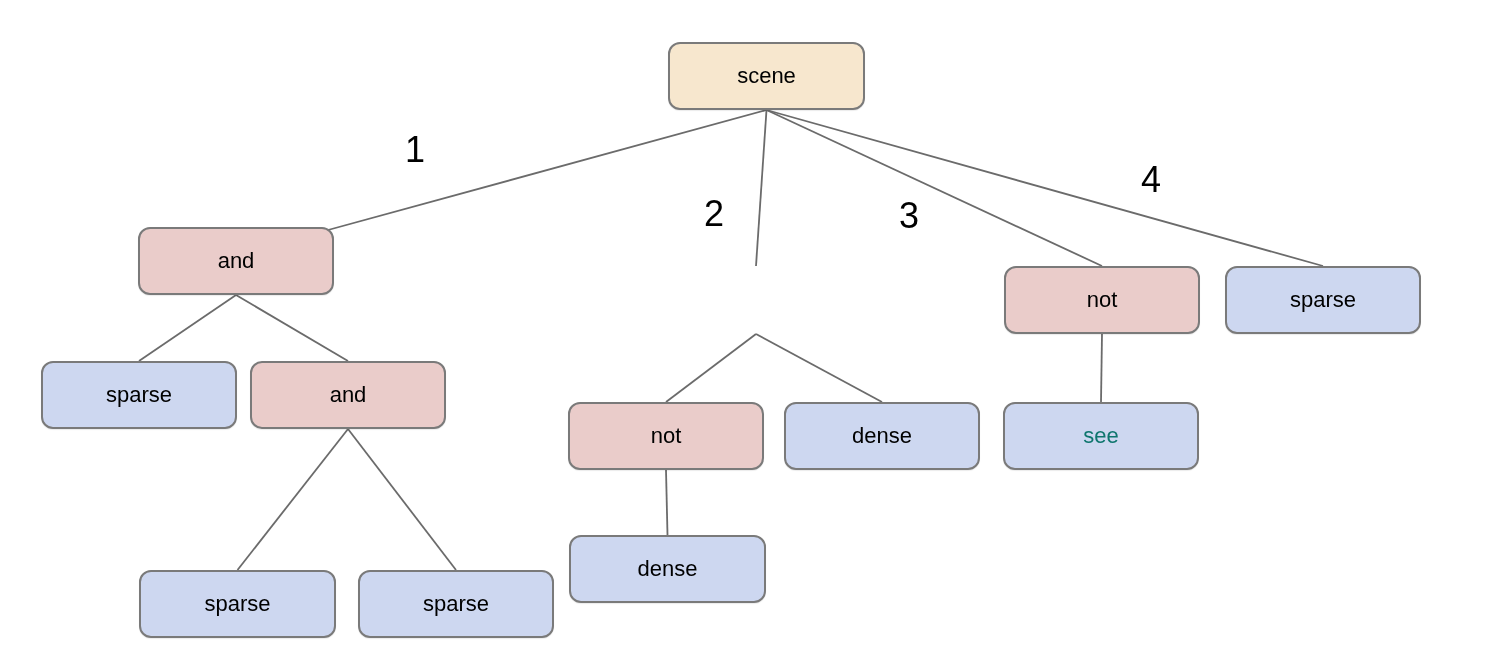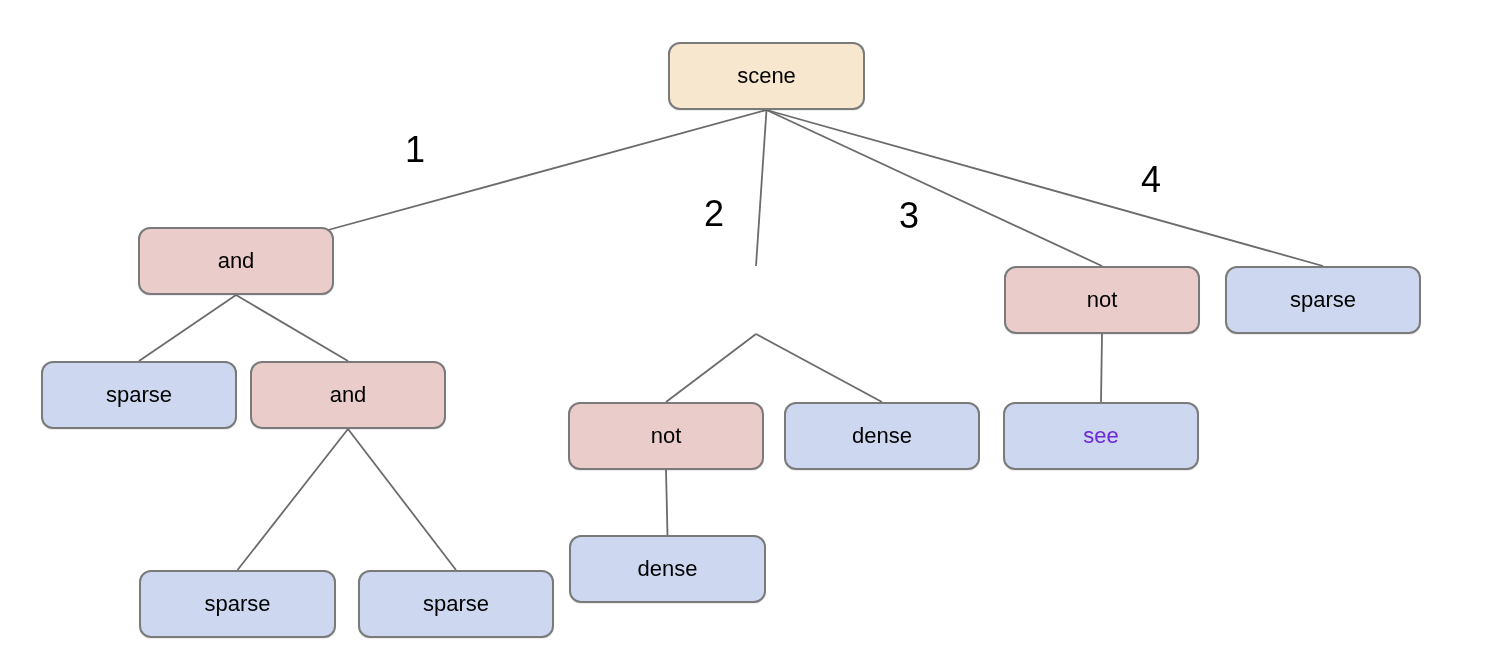--- a/index.html
+++ b/index.html
@@ -64,17 +64,17 @@
     <div class="edge-label" style="left: 909px; top: 216px;">3</div>
     <div class="edge-label" style="left: 1151px; top: 180px;">4</div>
     <div class="node" style="left: 668px; top: 42px; width: 197px; height: 68px; background: rgb(247, 231, 206); border-color: rgb(122, 122, 122); color: rgb(0, 0, 0);">scene</div>
     <div class="node" style="left: 138px; top: 227px; width: 196px; height: 68px; background: rgb(234, 204, 202); border-color: rgb(122, 122, 122); color: rgb(0, 0, 0);">and</div>
     <div class="node" style="left: 1004px; top: 266px; width: 196px; height: 68px; background: rgb(234, 204, 202); border-color: rgb(122, 122, 122); color: rgb(0, 0, 0);">not</div>
     <div class="node" style="left: 1225px; top: 266px; width: 196px; height: 68px; background: rgb(205, 215, 240); border-color: rgb(122, 122, 122); color: rgb(0, 0, 0);">sparse</div>
     <div class="node" style="left: 41px; top: 361px; width: 196px; height: 68px; background: rgb(205, 215, 240); border-color: rgb(122, 122, 122); color: rgb(0, 0, 0);">sparse</div>
     <div class="node" style="left: 250px; top: 361px; width: 196px; height: 68px; background: rgb(234, 204, 202); border-color: rgb(122, 122, 122); color: rgb(0, 0, 0);">and</div>
     <div class="node" style="left: 568px; top: 402px; width: 196px; height: 68px; background: rgb(234, 204, 202); border-color: rgb(122, 122, 122); color: rgb(0, 0, 0);">not</div>
     <div class="node" style="left: 784px; top: 402px; width: 196px; height: 68px; background: rgb(205, 215, 240); border-color: rgb(122, 122, 122); color: rgb(0, 0, 0);">dense</div>
-    <div class="node" style="left: 1003px; top: 402px; width: 196px; height: 68px; background: rgb(205, 215, 240); border-color: rgb(122, 122, 122); color: #6d28d9;">see</div>
+    <div class="node" style="left: 1003px; top: 402px; width: 196px; height: 68px; background: rgb(205, 215, 240); border-color: rgb(122, 122, 122); color: #0f766e;">see</div>
     <div class="node" style="left: 139px; top: 570px; width: 197px; height: 68px; background: rgb(205, 215, 240); border-color: rgb(122, 122, 122); color: rgb(0, 0, 0);">sparse</div>
     <div class="node" style="left: 358px; top: 570px; width: 196px; height: 68px; background: rgb(205, 215, 240); border-color: rgb(122, 122, 122); color: rgb(0, 0, 0);">sparse</div>
     <div class="node" style="left: 569px; top: 535px; width: 197px; height: 68px; background: rgb(205, 215, 240); border-color: rgb(122, 122, 122); color: rgb(0, 0, 0);">dense</div>
   </div>
 
 </body></html>

